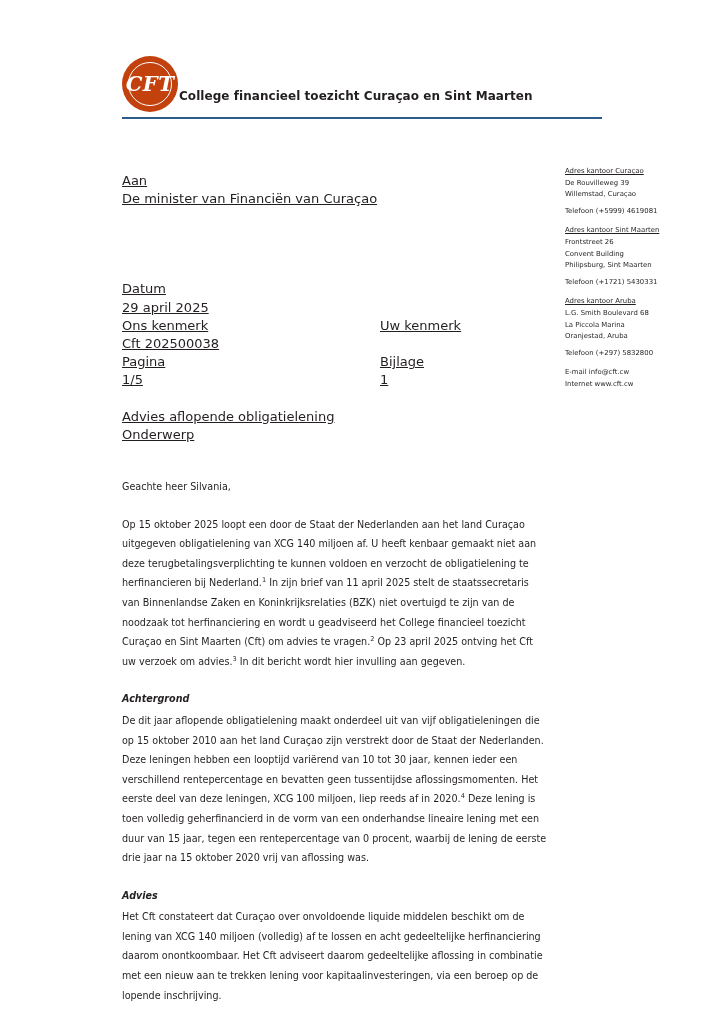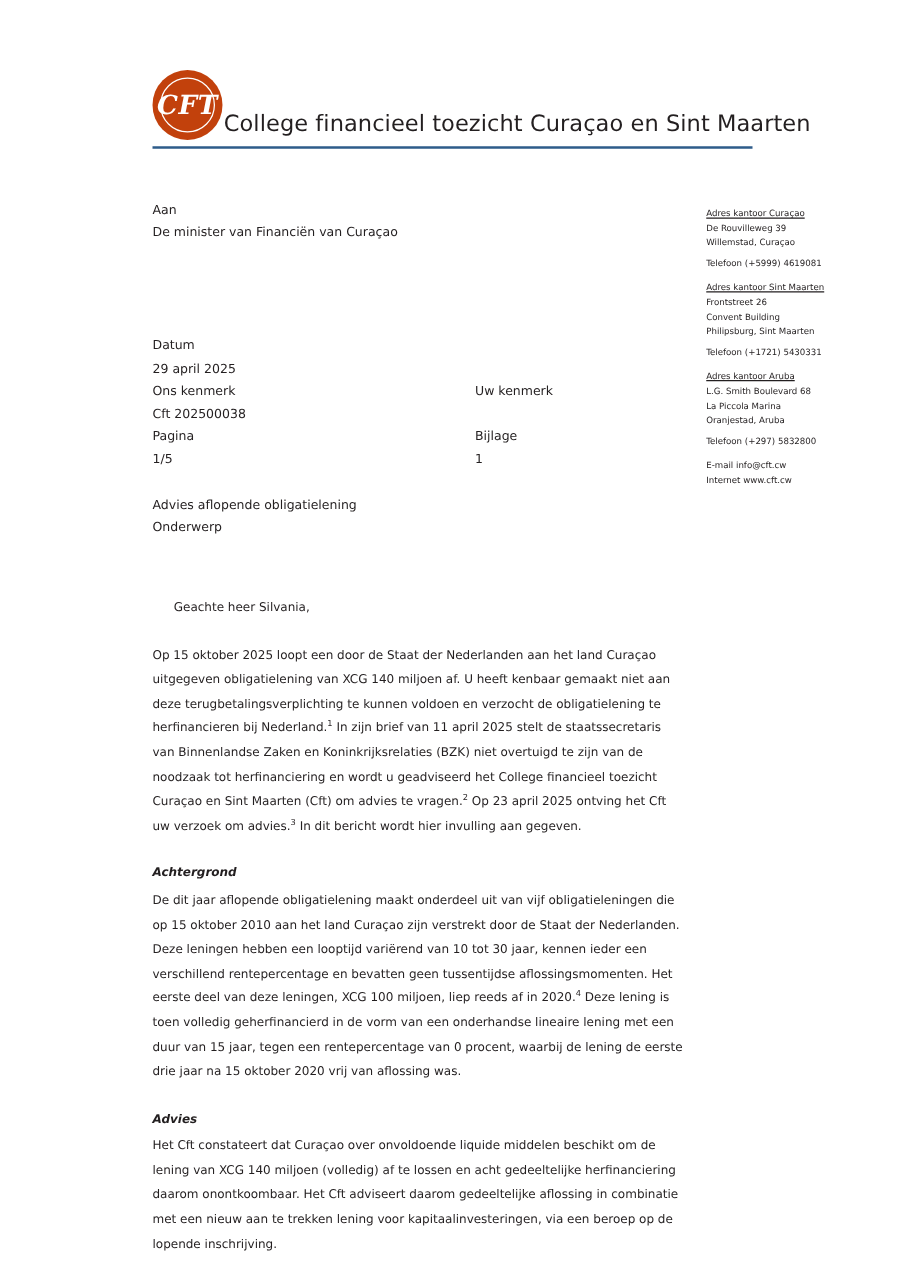--- a/index.html
+++ b/index.html
@@ -66,22 +66,22 @@
     font-family: "DejaVu Serif", serif;
     font-weight: bold;
     font-style: italic;
     font-size: 21px;
     letter-spacing: 0.5px;
   }
   .org-title {
     position: absolute;
     left: 179px;
     top: 33px;
-    font-size: 18px;
-    font-weight: normal;
+    font-size: 12px;
+    font-weight: bold;
     color: #231f20;
     letter-spacing: 0.05px;
     white-space: nowrap;
   }
   .header-rule {
     position: absolute;
     left: 122px;
     top: 61px;
     width: 480px;
     height: 2px;
@@ -103,25 +103,26 @@
     text-decoration: underline;
     display: block;
   }
   .addr-line { display: block; white-space: nowrap; }
   .addr-spacer { display: block; height: 5px; }
 
   
   .letter {
     position: absolute;
     left: 122px;
-    top: 160px;
+    top: 172px;
     width: 430px;
-    font-size: 10px;
+    font-size: 13px;
     line-height: 18.2px;
     color: #231f20;
+    text-decoration: underline;
   }
   .to-block { margin-bottom: 0; }
   .to-line { display: block; }
 
   .meta-table {
     margin-top: 72px;
     width: 420px;
   }
   .meta-row {
     display: flex;
@@ -137,21 +138,21 @@
   .body-text {
     position: absolute;
     left: 122px;
     top: 477px;
     width: 425px;
     font-size: 9.6px;
     line-height: 19.6px;
     color: #231f20;
     text-align: left;
   }
-  .salutation { margin: 0 0 18px 17px; }
+  .salutation { margin: 0 0 18px 0; }
   .para { margin: 0 0 18px 0; }
   .sec-head {
     margin: 0 0 2px 0;
     font-weight: bold;
     font-style: italic;
   }
   sup {
     font-size: 6.6px;
     vertical-align: super;
     line-height: 0;

